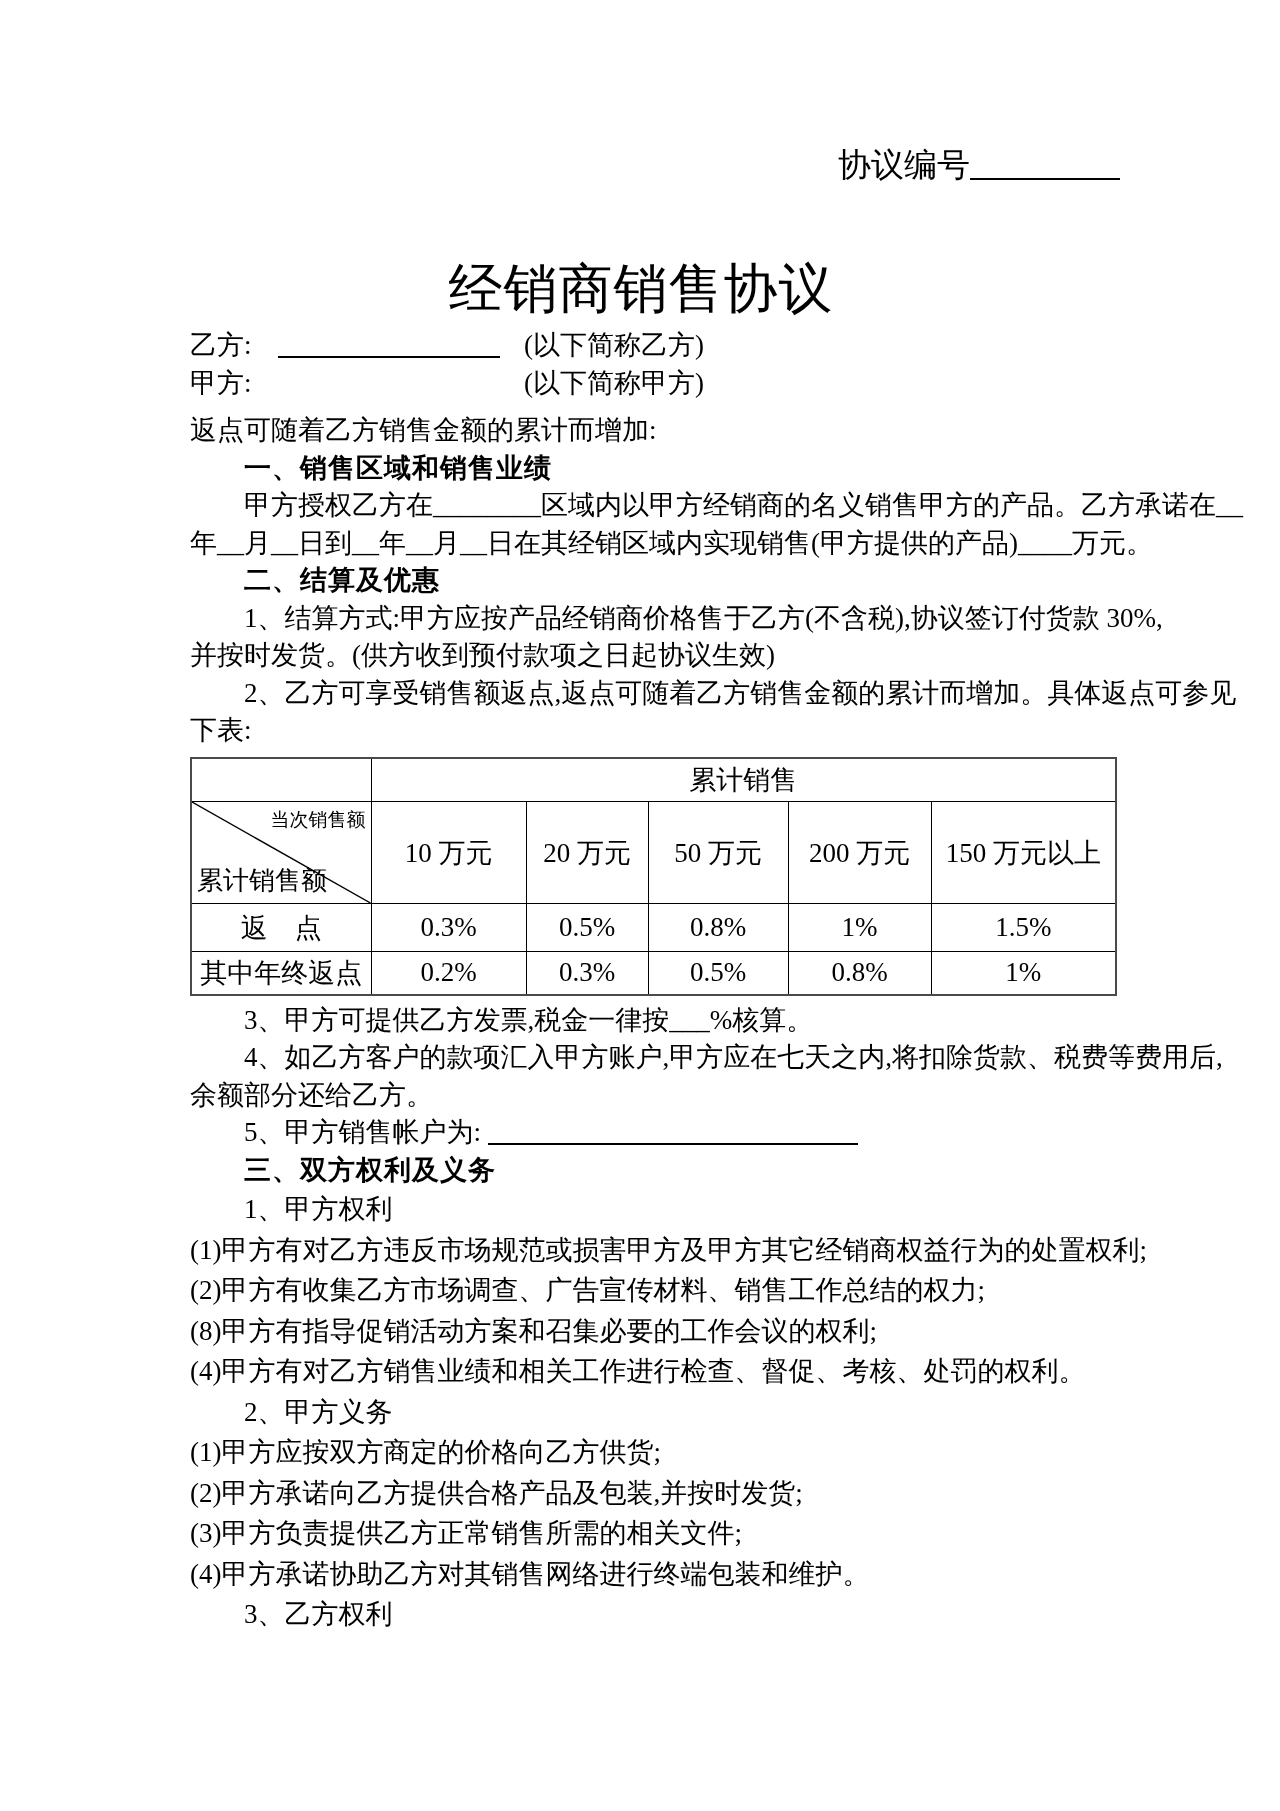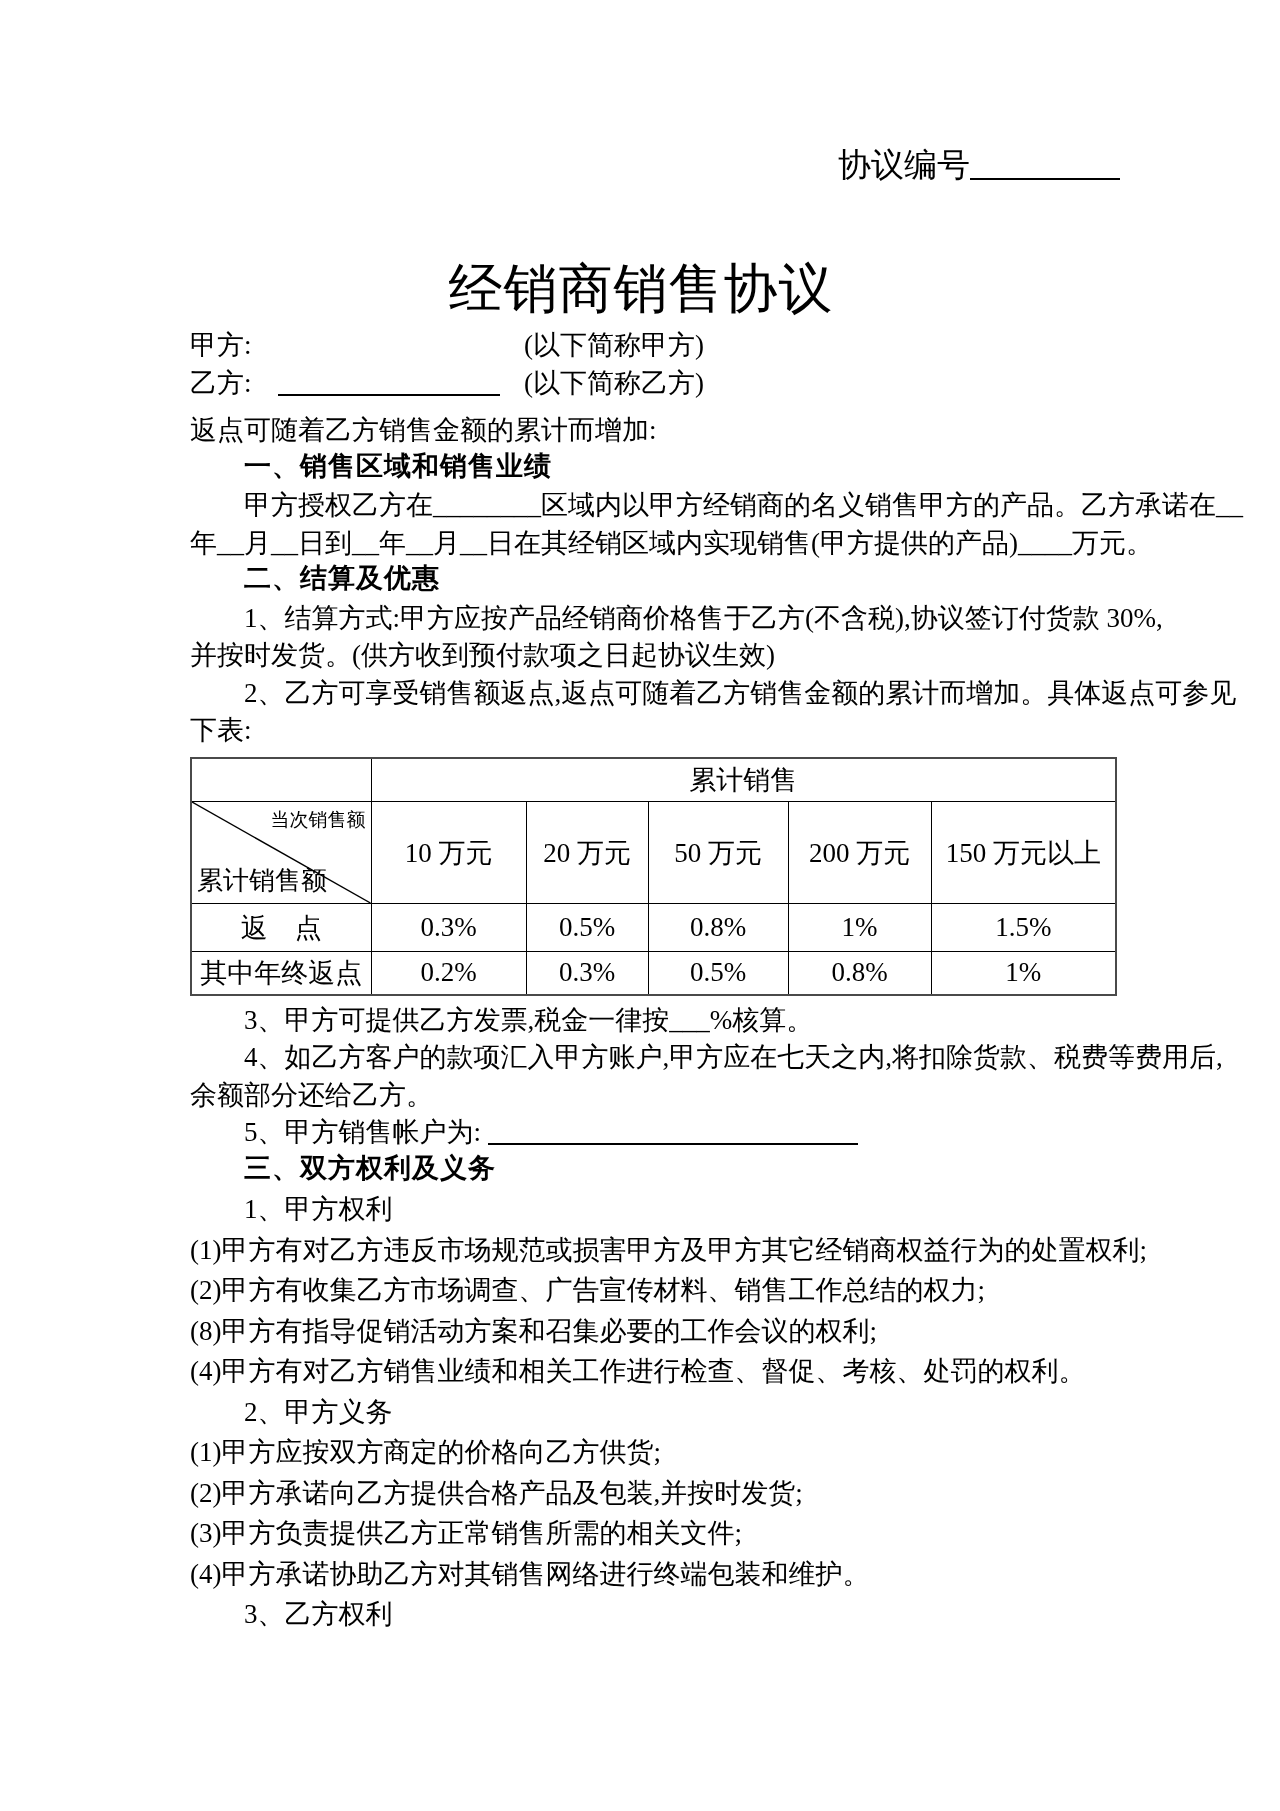--- a/index.html
+++ b/index.html
@@ -32,21 +32,21 @@
   .parties{position:absolute;left:190px;top:326px;line-height:38px;}
   .party-row{white-space:nowrap;}
   .plabel{display:inline-block;width:88px;}
   .pname{display:inline-block;width:222px;height:0;margin-right:24px;}
   .pname.u{border-bottom:2px solid #000;margin-bottom:-4px;}
   
   .body{position:absolute;left:190px;top:412px;width:928px;}
   .ln{line-height:37.5px;white-space:nowrap;}
   .li{line-height:40.5px;}
   .ind{text-indent:2em;}
-  .hd{font-weight:bold;font-family:Liberation Mono, monospace;letter-spacing:1px;}
+  .hd{font-weight:bold;font-family:Liberation Serif, serif;letter-spacing:1px;}
   .acct-blank{
     display:inline-block;width:370px;height:0;
     border-bottom:2px solid #000;margin-bottom:-4px;
   }
   
   table.rebate{
     border-collapse:collapse;table-layout:fixed;
     width:925px;margin:7px 0 6px 0;
     border:2px solid #4a4a4a;
   }
@@ -70,24 +70,24 @@
 <div class="page">
 
   <div class="hdr-no">
     <span>协议编号</span><span class="hdr-blank"></span>
   </div>
 
   <div class="doc-title">经销商销售协议</div>
 
   <div class="parties">
     <div class="party-row">
-      <span class="plabel">甲方:</span><span class="pname"></span><span>(以下简称甲方)</span>
+      <span class="plabel">乙方:</span><span class="pname u"></span><span>(以下简称乙方)</span>
     </div>
     <div class="party-row">
-      <span class="plabel">乙方:</span><span class="pname u"></span><span>(以下简称乙方)</span>
+      <span class="plabel">甲方:</span><span class="pname"></span><span>(以下简称甲方)</span>
     </div>
   </div>
 
   <div class="body">
 
     <div class="ln">返点可随着乙方销售金额的累计而增加:</div>
     <div class="ln ind hd">一、销售区域和销售业绩</div>
     <div class="ln ind">甲方授权乙方在________区域内以甲方经销商的名义销售甲方的产品。乙方承诺在__</div>
     <div class="ln">年__月__日到__年__月__日在其经销区域内实现销售(甲方提供的产品)____万元。</div>
     <div class="ln ind hd">二、结算及优惠</div>

